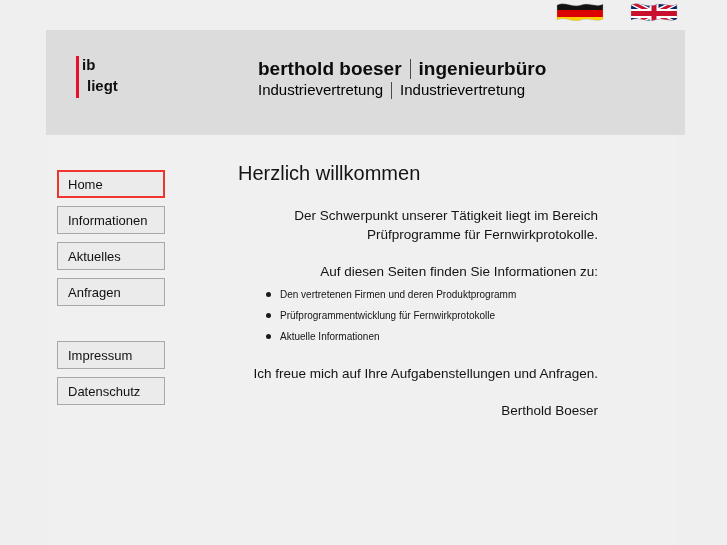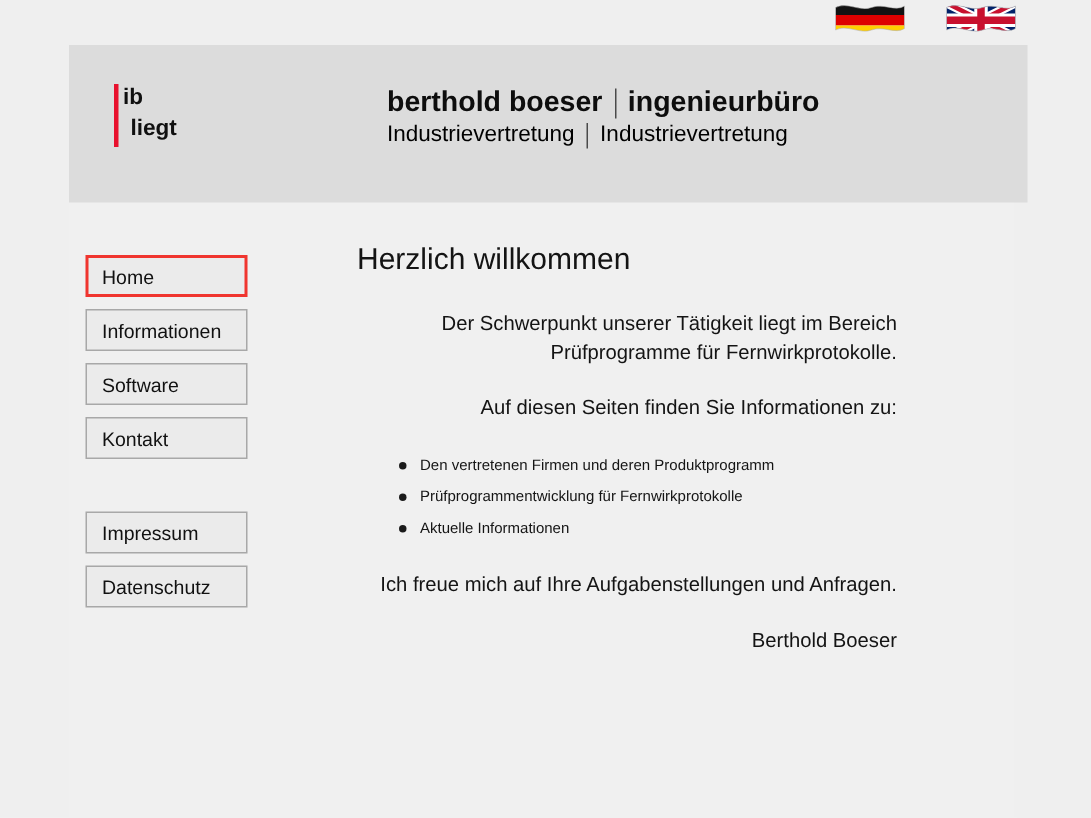--- a/index.html
+++ b/index.html
@@ -180,21 +180,21 @@
   #bullets li::before {
     content: "";
     position: absolute;
     left: 0;
     top: 7px;
     width: 5px;
     height: 5px;
     border-radius: 50%;
     background: #1a1a1a;
   }
-  .para-tight { margin-bottom: 20px; }
+  .para-tight { margin-bottom: 4px; }
 </style>
 </head>
 <body>
 
 <div id="content-column"></div>
 
 <div id="lang-bar">
 
   <div class="flag" id="flag-de">
     <svg width="50" height="25" viewBox="0 0 50 25">
@@ -257,24 +257,24 @@
 
 <nav id="sidebar">
 
   <div class="nav-button active">
     <span>Home</span>
   </div>
   <div class="nav-button">
     <span>Informationen</span>
   </div>
   <div class="nav-button">
-    <span>Software</span>
-  </div>
-  <div class="nav-button">
-    <span>Kontakt</span>
+    <span>Aktuelles</span>
+  </div>
+  <div class="nav-button">
+    <span>Anfragen</span>
   </div>
 
   <div id="nav-gap"></div>
 
   <div class="nav-button">
     <span>Impressum</span>
   </div>
   <div class="nav-button">
     <span>Datenschutz</span>
   </div>

